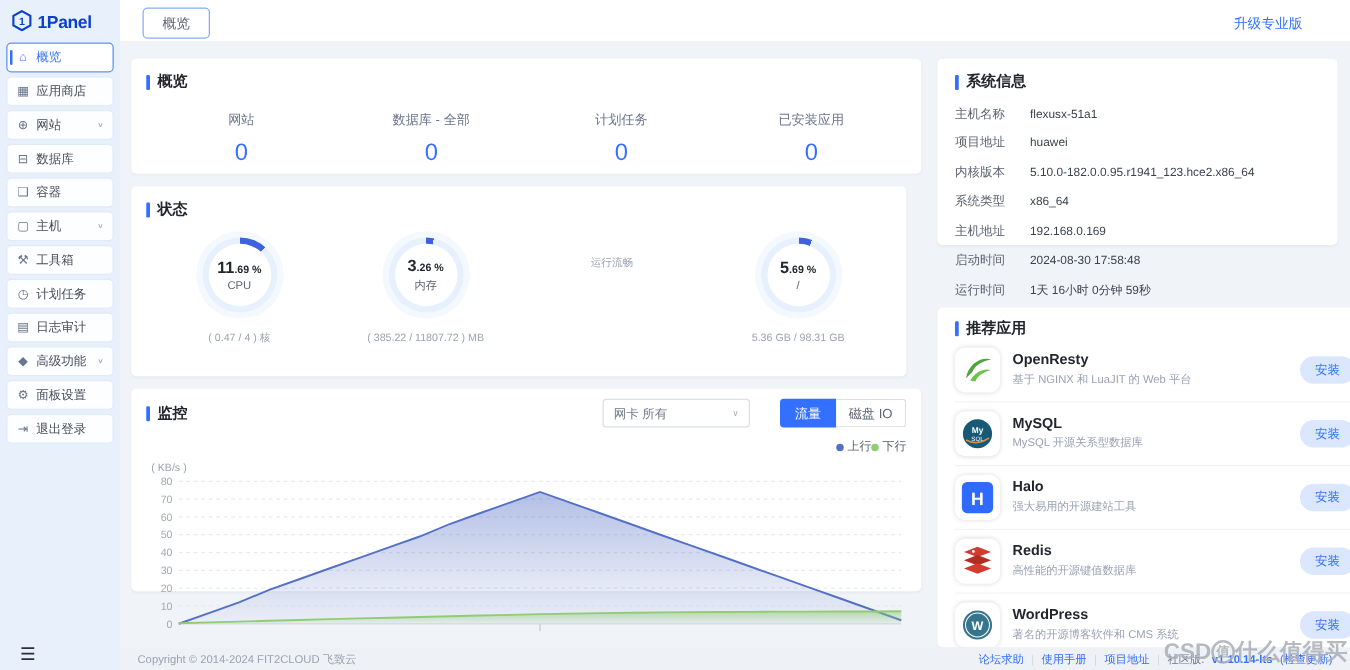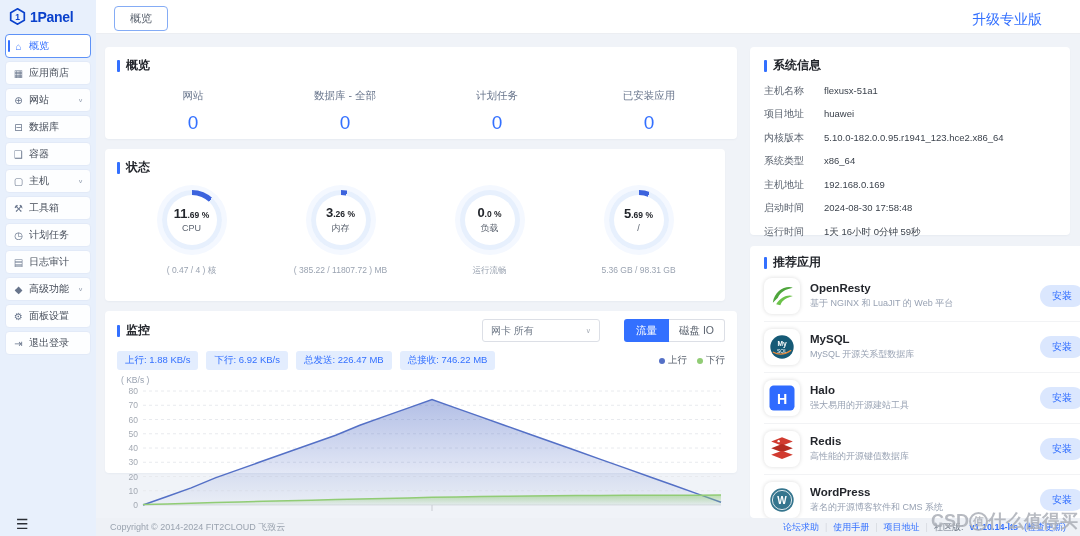--- a/index.html
+++ b/index.html
@@ -18,27 +18,27 @@
 .side-item.active .si{color:#3370ff}
 .side-item.active::before{content:"";position:absolute;left:2px;top:5px;bottom:5px;width:2px;
   background:#3370ff;border-radius:2px}
 .side-item .chev{margin-left:auto;font-size:7px;color:#98a2b3;transform:scaleY(.75)}
 .collapse{position:absolute;left:16px;bottom:4px;font-size:14px;color:#2b2f36;cursor:pointer}
 
 .main{position:absolute;left:96px;top:0;width:984px;height:536px;}
 .topbar{position:relative;height:34px;background:#fff;border-bottom:1px solid #eceef2}
 .tab{position:absolute;left:18px;top:6px;padding:4px 15px;font-size:11px;color:#5c6470;
   border:1px solid #85acf5;border-radius:4px;background:#fff;cursor:pointer}
-.upgrade{position:absolute;right:38px;top:11px;font-size:14px;color:#3370ff;cursor:pointer}
+.upgrade{position:absolute;right:38px;top:11px;font-size:11px;color:#3370ff;cursor:pointer}
 .content{position:absolute;top:34px;left:0;width:984px;height:502px;}
 .card{position:absolute;background:#fff;border-radius:4px;box-shadow:0 1px 2px rgba(20,40,80,.04)}
 #card-overview{left:9px;top:13px;width:632px;height:92px;padding:10px 12px}
 #card-status{left:9px;top:115px;width:620px;height:152px;padding:10px 12px}
 #card-monitor{left:9px;top:277px;width:632px;height:162px;padding:8px 12px}
-#card-sysinfo{left:654px;top:13px;width:320px;height:188px;padding:10px 14px}
+#card-sysinfo{left:654px;top:13px;width:320px;height:149px;padding:10px 14px}
 #card-apps{left:654px;top:212px;width:348px;height:272px;padding:8px 14px;overflow:hidden}
 .sec-title{display:flex;align-items:center;gap:6px;font-size:12px;color:#23262c;font-weight:600}
 .sec-title .bar{width:3px;height:12px;background:#3370ff;border-radius:1px;flex:none}
 
 .stats{display:flex;margin-top:15px}
 .stat{flex:1;text-align:center}
 .stat .sl{font-size:10.5px;color:#68758c}
 .stat .sv{margin-top:9px;font-size:19px;color:#3370ff;font-weight:500;cursor:pointer}
 
 .gauges{display:flex;margin-top:14px}
@@ -56,21 +56,21 @@
 .nic-select{display:flex;align-items:center;width:118px;height:23px;border:1px solid #dcdfe6;
   border-radius:3px;background:#fff;font-size:10px;color:#707a88;padding:0 8px;cursor:pointer}
 .nic-select .caret{margin-left:auto;color:#a8aeb8;font-size:7px}
 .btn-traffic{height:23px;padding:0 12px;background:#3370ff;color:#fff;font-size:10.5px;
   border-radius:3px 0 0 3px;display:flex;align-items:center;margin-left:24px;cursor:pointer}
 .btn-disk{height:23px;padding:0 10px;background:#fff;color:#5c6470;font-size:10.5px;
   border:1px solid #dcdfe6;border-left:none;border-radius:0 3px 3px 0;display:flex;
   align-items:center;cursor:pointer}
 .tag-row{display:flex;gap:8px;margin-top:9px;align-items:center}
 .chip{background:#e3edfe;color:#3370ff;font-size:9.5px;padding:3px 8px;border-radius:3px;white-space:nowrap}
-.legend{margin-left:auto;display:flex;gap:10px;font-size:9.5px;color:#5c6470;align-items:center}
+.legend{margin-left:auto;display:flex;gap:0;font-size:9.5px;color:#5c6470;align-items:center}
 .legend .litem{display:flex;align-items:center;cursor:pointer}
 .dot{width:6px;height:6px;border-radius:50%;display:inline-block;margin-right:3px}
 .yunit{font-size:8.5px;color:#9aa3b1;margin:5px 0 0 4px}
 #chart{display:block;width:608px;height:132px}
 
 .si-row{display:flex;margin-top:9.5px;font-size:10px;align-items:baseline}
 .si-label{width:60px;color:#5c6470;flex:none}
 .si-value{color:#3c434d;font-size:9.5px;white-space:nowrap;overflow:hidden}
 
 .app-row{display:flex;align-items:center;gap:10px;padding:7px 0;border-bottom:1px solid #f2f3f5}
@@ -213,26 +213,20 @@
           <div class="gauge-col">
             <div class="gauge" style="background: conic-gradient(rgb(60, 99, 221) 11.736deg, rgb(231, 240, 253) 11.736deg);">
               <div class="gauge-in">
                 <div class="gv"><span class="gi">3</span><span class="gf">.26 %</span></div>
                 <div class="gl">内存</div>
               </div>
             </div>
             <div class="gsub">( 385.22 / 11807.72 ) MB</div>
           </div>
           <div class="gauge-col">
-            <div class="gauge" style="background: rgb(231, 240, 253);">
-              <div class="gauge-in">
-                <div class="gv"><span class="gi">0</span><span class="gf">.0 %</span></div>
-                <div class="gl">负载</div>
-              </div>
-            </div>
             <div class="gsub">运行流畅</div>
           </div>
           <div class="gauge-col">
             <div class="gauge" style="background: conic-gradient(rgb(60, 99, 221) 20.484deg, rgb(231, 240, 253) 20.484deg);">
               <div class="gauge-in">
                 <div class="gv"><span class="gi">5</span><span class="gf">.69 %</span></div>
                 <div class="gl">/</div>
               </div>
             </div>
             <div class="gsub">5.36 GB / 98.31 GB</div>
@@ -249,26 +243,20 @@
         <div class="mon-controls">
           <div class="nic-select">
             <span>网卡 所有</span>
             <span class="caret">∨</span>
           </div>
           <div class="btn-traffic">流量</div>
           <div class="btn-disk">磁盘 IO</div>
         </div>
       </div>
       <div class="tag-row">
-        <span id="chips" style="display:flex;gap:8px">
-            <span class="chip">上行: 1.88 KB/s</span>
-            <span class="chip">下行: 6.92 KB/s</span>
-            <span class="chip">总发送: 226.47 MB</span>
-            <span class="chip">总接收: 746.22 MB</span>
-          </span>
         <span class="legend" id="legend">
             <span class="litem">
               <span class="dot" style="background: rgb(84, 112, 198);"></span>
               <span>上行</span>
             </span>
             <span class="litem">
               <span class="dot" style="background: rgb(145, 204, 117);"></span>
               <span>下行</span>
             </span>
           </span>

